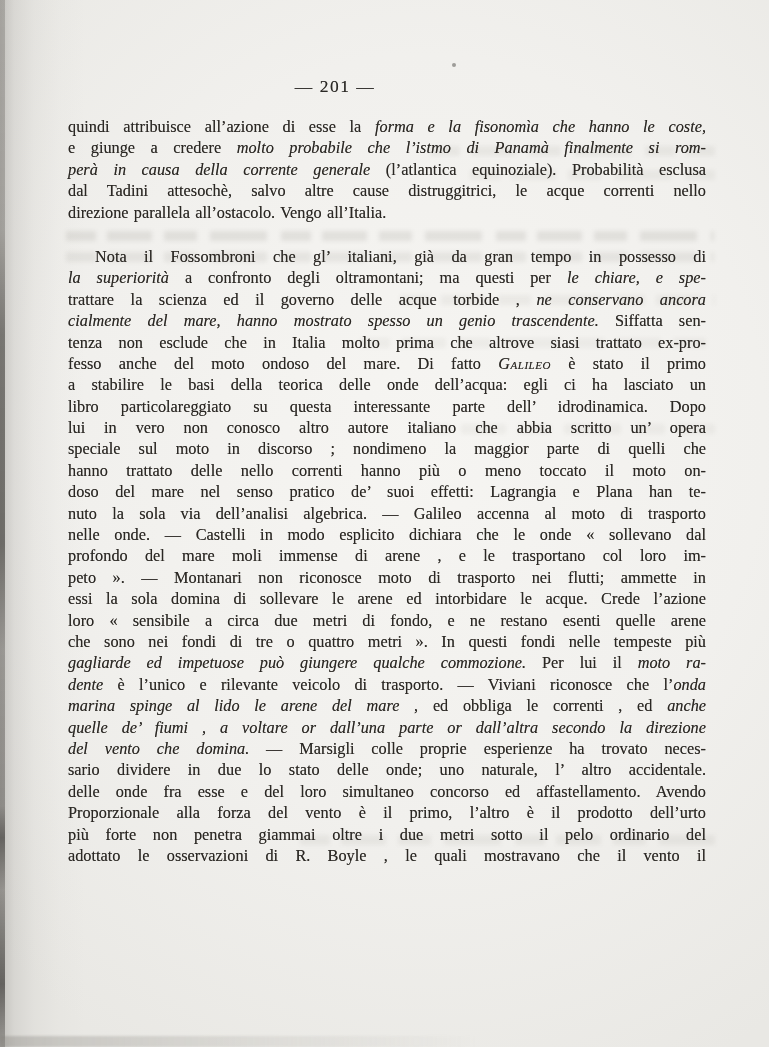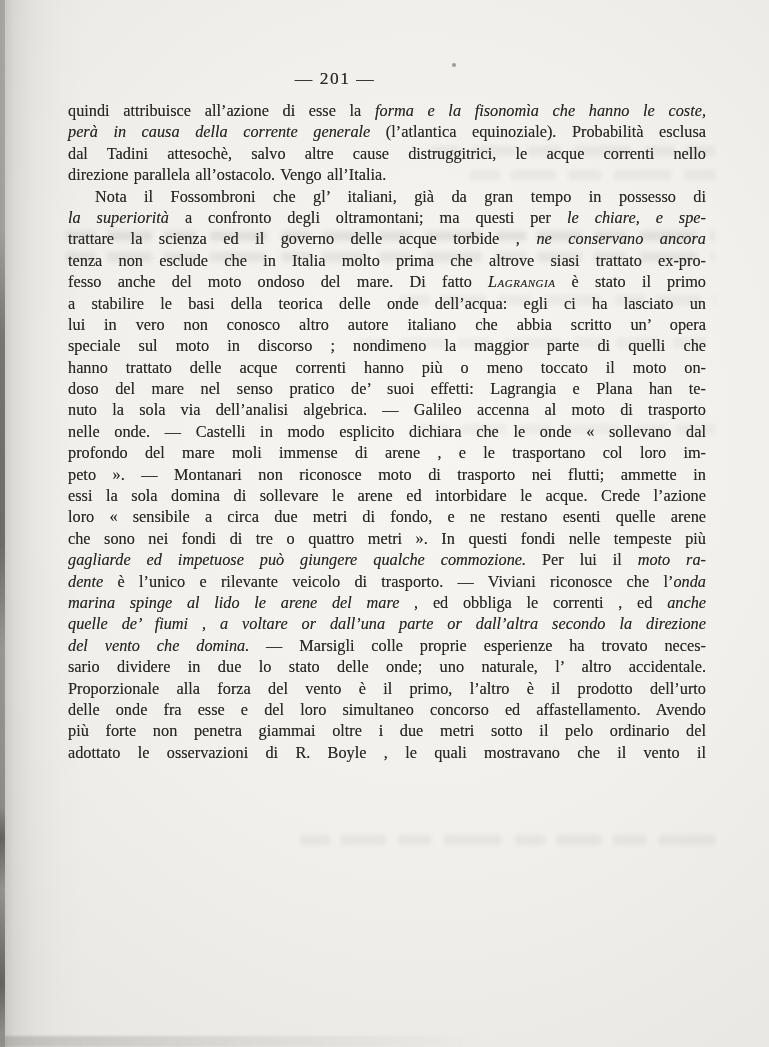--- a/index.html
+++ b/index.html
@@ -65,41 +65,41 @@
       rgba(108,105,96,0.75) 98px, rgba(108,105,96,0.75) 131px,
       rgba(0,0,0,0) 131px, rgba(0,0,0,0) 144px,
       rgba(108,105,96,0.75) 144px, rgba(108,105,96,0.75) 201px,
       rgba(0,0,0,0) 201px, rgba(0,0,0,0) 215px);
     filter: blur(2px);
     pointer-events: none;
   }
   .page-number {
     position: absolute;
     left: 68px;
-    top: 68px;
+    top: 76px;
     width: 534px;
     text-align: center;
     font-size: 17.5px;
     letter-spacing: 1.5px;
     color: #2b2926;
     text-shadow: 0 0 0.5px rgba(43,41,38,0.6);
   }
   .text-block {
     position: absolute;
     left: 68px;
-    top: 100px;
+    top: 116px;
     width: 638px;
     color: #2b2824;
     font-size: 16.3px;
     line-height: 21.4px;
     text-shadow: 0 0 0.5px rgba(43,40,36,0.55);
     word-spacing: 1.2px;
   }
   .paragraph { margin: 0; }
-  .paragraph + .paragraph { }
+  .paragraph + .paragraph { margin-top: 23px; }
   .line {
     text-align: justify;
     text-align-last: justify;
     height: 21.4px;
     white-space: nowrap;
     overflow: visible;
   }
   .line.no-just { text-align: right; text-align-last: left; }
   .line.indent { padding-left: 27px; }
   .it { font-style: italic; }
@@ -122,48 +122,51 @@
   <div class="ghost" style="left:400px; top:295px; width:315px; opacity:0.09;"></div>
   <div class="ghost" style="left:360px; top:338px; width:355px; opacity:0.08;"></div>
   <div class="ghost" style="left:420px; top:424px; width:295px; opacity:0.08;"></div>
   <div class="ghost" style="left:300px; top:835px; width:415px; opacity:0.10;"></div>
 
   <div class="page-number">— 201 —</div>
 
   <div class="text-block">
       <div class="paragraph">
         <div class="line"><span>quindi attribuisce all’azione di esse la </span><span class="it">forma e la fisonomìa che hanno le coste,</span></div>
+        <div class="line"><span>e giunge a credere </span><span class="it">molto probabile che l’istmo di Panamà finalmente si rom-</span></div>
         <div class="line"><span class="it">perà in causa della corrente generale </span><span>(l’atlantica equinoziale). Probabilità esclusa</span></div>
         <div class="line"><span>dal Tadini attesochè, salvo altre cause distruggitrici, le acque correnti nello</span></div>
         <div class="line no-just"><span>direzione parallela all’ostacolo. Vengo all’Italia.</span></div>
       </div>
       <div class="paragraph">
         <div class="line indent"><span>Nota il Fossombroni che gl’ italiani, già da gran tempo in possesso di</span></div>
         <div class="line"><span class="it">la superiorità</span><span> a confronto degli oltramontani; ma questi per </span><span class="it">le chiare, e spe-</span></div>
         <div class="line"><span>trattare la scienza ed il governo delle acque torbide , </span><span class="it">ne conservano ancora</span></div>
+        <div class="line"><span class="it">cialmente del mare, hanno mostrato spesso un genio trascendente.</span><span> Siffatta sen-</span></div>
         <div class="line"><span>tenza non esclude che in Italia molto prima che altrove siasi trattato ex-pro-</span></div>
-        <div class="line"><span>fesso anche del moto ondoso del mare. Di fatto </span><span class="it sc">Lagrangia</span><span> è stato il primo</span></div>
+        <div class="line"><span>fesso anche del moto ondoso del mare. Di fatto </span><span class="it sc">Galileo</span><span> è stato il primo</span></div>
         <div class="line"><span>a stabilire le basi della teorica delle onde dell’acqua: egli ci ha lasciato un</span></div>
+        <div class="line"><span>libro particolareggiato su questa interessante parte dell’ idrodinamica. Dopo</span></div>
         <div class="line"><span>lui in vero non conosco altro autore italiano che abbia scritto un’ opera</span></div>
         <div class="line"><span>speciale sul moto in discorso ; nondimeno la maggior parte di quelli che</span></div>
-        <div class="line"><span>hanno trattato delle acque correnti hanno più o meno toccato il moto on-</span></div>
+        <div class="line"><span>hanno trattato delle nello correnti hanno più o meno toccato il moto on-</span></div>
         <div class="line"><span>doso del mare nel senso pratico de’ suoi effetti: Lagrangia e Plana han te-</span></div>
         <div class="line"><span>nuto la sola via dell’analisi algebrica. — Galileo accenna al moto di trasporto</span></div>
         <div class="line"><span>nelle onde. — Castelli in modo esplicito dichiara che le onde « sollevano dal</span></div>
         <div class="line"><span>profondo del mare moli immense di arene , e le trasportano col loro im-</span></div>
         <div class="line"><span>peto ». — Montanari non riconosce moto di trasporto nei flutti; ammette in</span></div>
         <div class="line"><span>essi la sola domina di sollevare le arene ed intorbidare le acque. Crede l’azione</span></div>
         <div class="line"><span>loro « sensibile a circa due metri di fondo, e ne restano esenti quelle arene</span></div>
         <div class="line"><span>che sono nei fondi di tre o quattro metri ». In questi fondi nelle tempeste più</span></div>
         <div class="line"><span class="it">gagliarde ed impetuose può giungere qualche commozione.</span><span> Per lui il </span><span class="it">moto ra-</span></div>
         <div class="line"><span class="it">dente</span><span> è l’unico e rilevante veicolo di trasporto. — Viviani riconosce che l’</span><span class="it">onda</span></div>
         <div class="line"><span class="it">marina spinge al lido le arene del mare</span><span> , ed obbliga le correnti , ed </span><span class="it">anche</span></div>
         <div class="line"><span class="it">quelle de’ fiumi , a voltare or dall’una parte or dall’altra secondo la direzione</span></div>
         <div class="line"><span class="it">del vento che domina.</span><span> — Marsigli colle proprie esperienze ha trovato neces-</span></div>
         <div class="line"><span>sario dividere in due lo stato delle onde; uno naturale, l’ altro accidentale.</span></div>
+        <div class="line"><span>delle onde fra esse e del loro simultaneo concorso ed affastellamento. Avendo</span></div>
         <div class="line"><span>Proporzionale alla forza del vento è il primo, l’altro è il prodotto dell’urto</span></div>
-        <div class="line"><span>delle onde fra esse e del loro simultaneo concorso ed affastellamento. Avendo</span></div>
         <div class="line"><span>più forte non penetra giammai oltre i due metri sotto il pelo ordinario del</span></div>
         <div class="line"><span>adottato le osservazioni di R. Boyle , le quali mostravano che il vento il</span></div>
       </div>
     </div>
 
 </div>
 
 </body></html>

